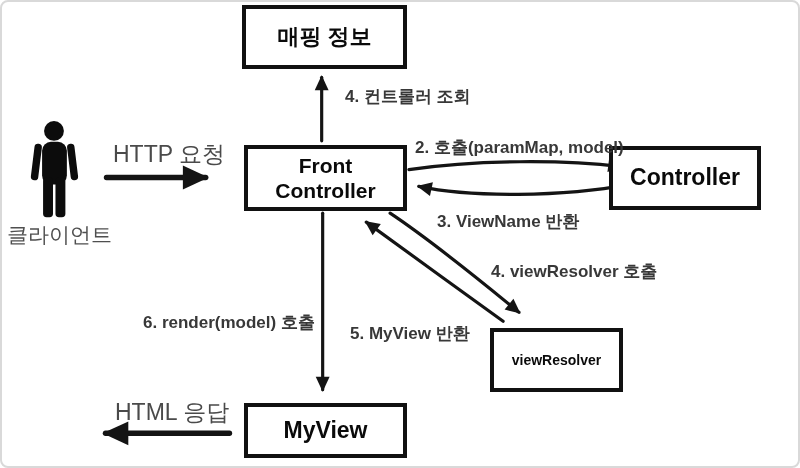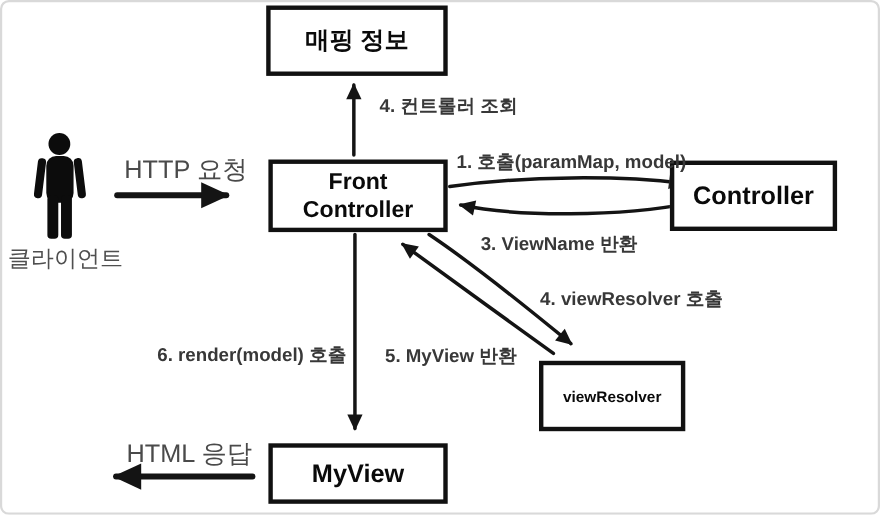--- a/index.html
+++ b/index.html
@@ -91,27 +91,27 @@
   <div class="node" style="left:242px; top:143px; width:163px; height:66px; font-size:21px; padding:12px 24px;">Front Controller</div>
 
   <div class="node" style="left:607px; top:144px; width:152px; height:64px; font-size:23px;text-align:right;">Controller</div>
 
   <div class="node" style="left:488px; top:326px; width:133px; height:64px; font-size:14px;">viewResolver</div>
 
   <div class="node" style="left:242px; top:401px; width:163px; height:55px; font-size:23px;">MyView</div>
 
   <div class="lbl step" style="left:343px; top:83px;">4. 컨트롤러 조회</div>
 
-  <div class="lbl step" style="left:413px; top:134px;">1. 호출(paramMap, model)</div>
+  <div class="lbl step" style="left:413px; top:134px;">2. 호출(paramMap, model)</div>
 
   <div class="lbl step" style="left:435px; top:208px;">3. ViewName 반환</div>
 
   <div class="lbl step" style="left:489px; top:258px;">4. viewResolver 호출</div>
 
-  <div class="lbl step" style="left:348px; top:310px;">5. MyView 반환</div>
+  <div class="lbl step" style="left:348px; top:320px;">5. MyView 반환</div>
 
   <div class="lbl step" style="left:141px; top:309px;">6. render(model) 호출</div>
 
   <div class="lbl big" style="left:111px; top:137px;">HTTP 요청</div>
 
   <div class="lbl big" style="left:113px; top:395px;">HTML 응답</div>
 
   <div class="lbl" style="left:5px; top:219px; font-size:21px; color:#4f4f4f;">클라이언트</div>
 
 </div>

